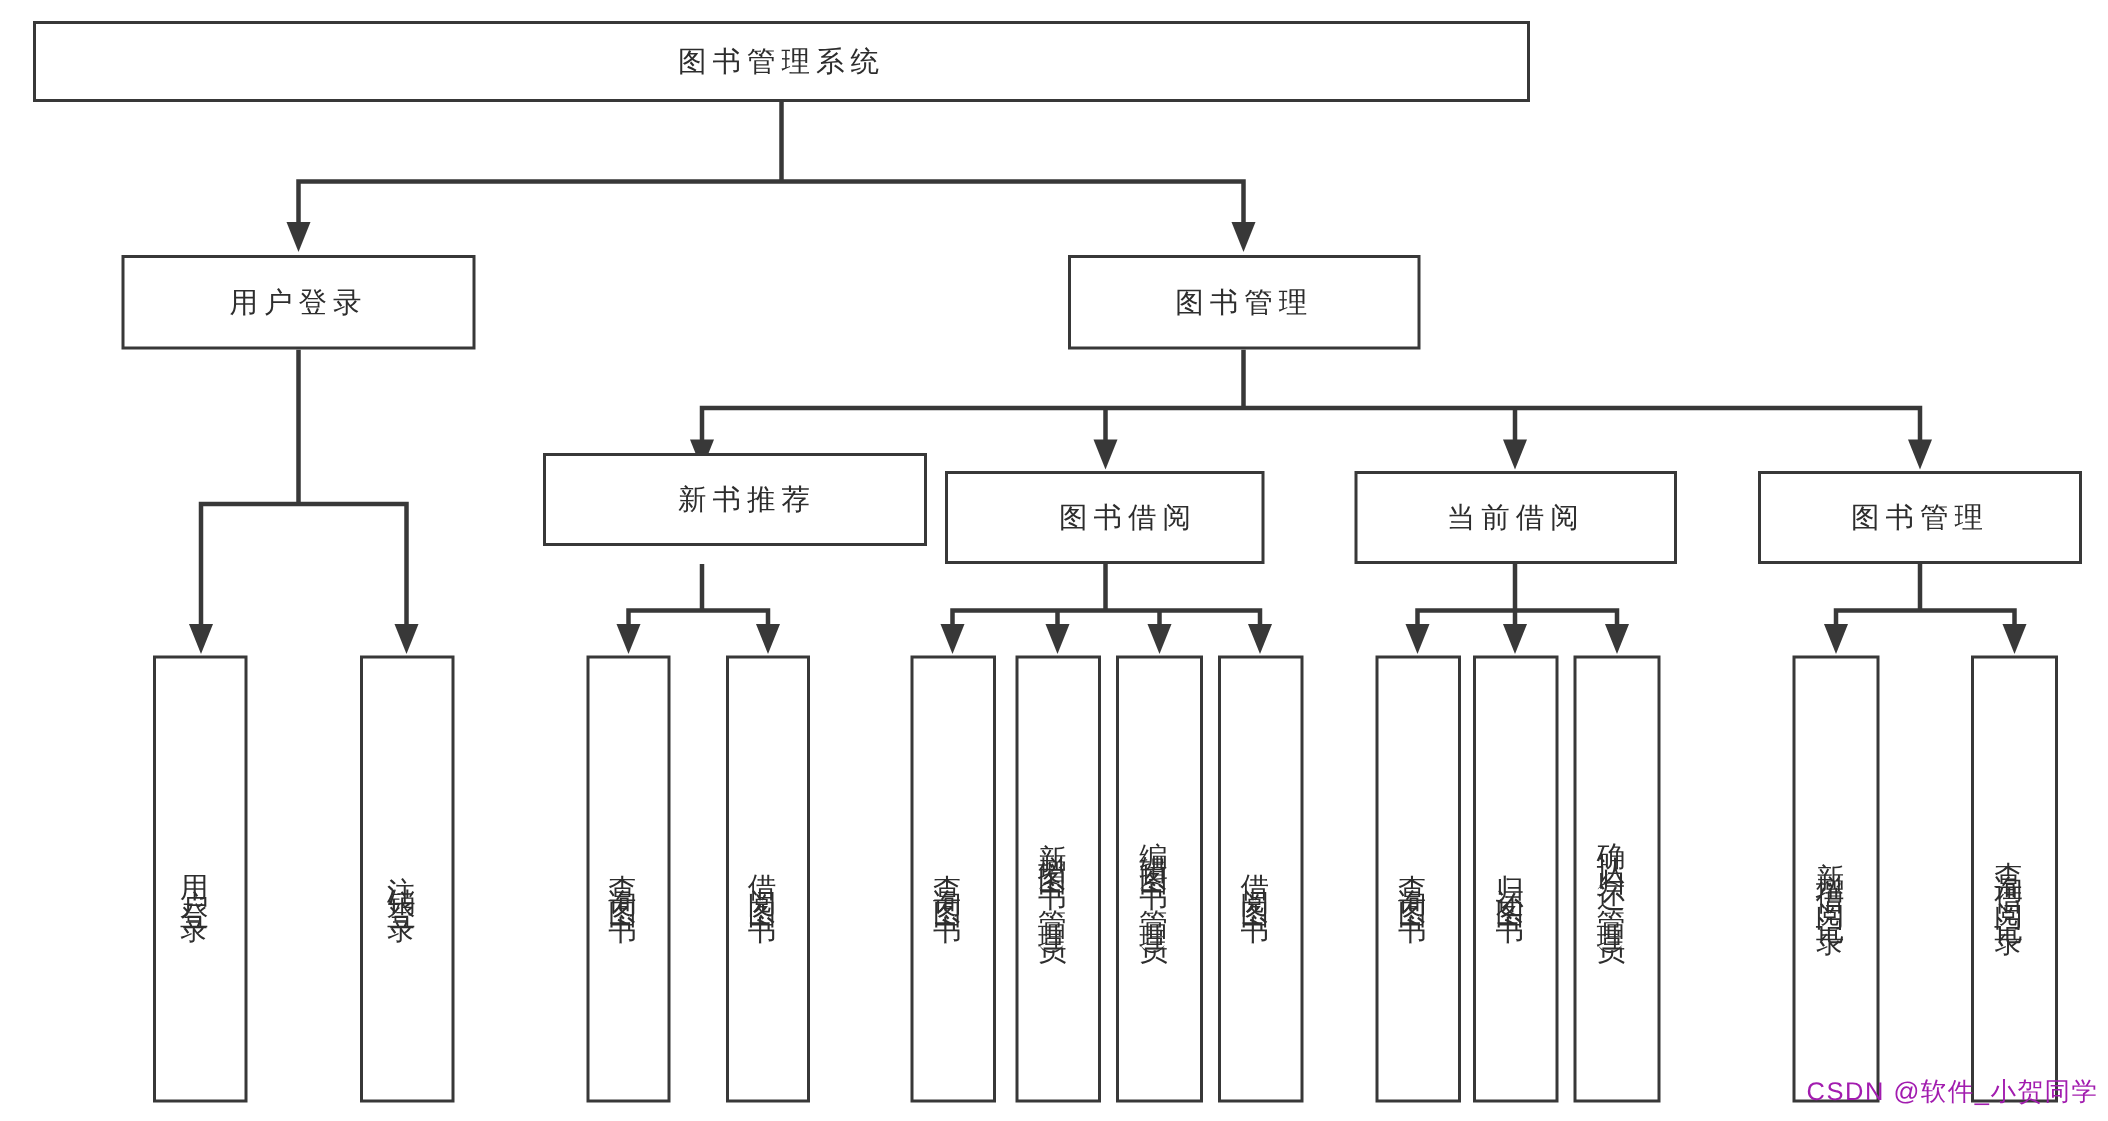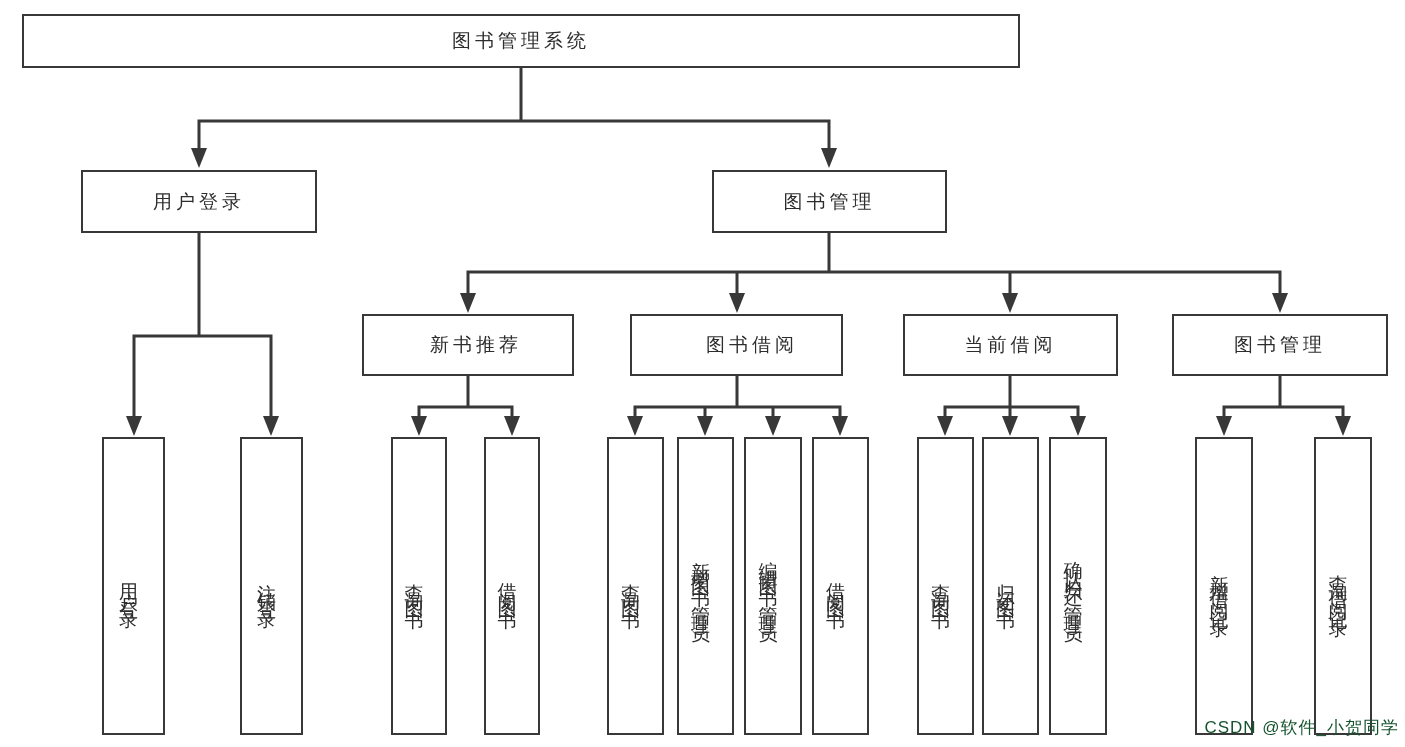--- a/index.html
+++ b/index.html
@@ -45,21 +45,21 @@
     line-height: 1;
     padding-block-start: 9px; 
     white-space: nowrap;
   }
   .watermark {
     position: absolute;
     right: 6px;
     top: 716px;
     font-size: 17px;
     letter-spacing: 1px;
-    color: #14532d;
+    color: #a21caf;
     white-space: nowrap;
   }
 </style>
 </head>
 <body>
 
 <div class="canvas">
 
   <svg class="wires" viewBox="0 0 1405 747" aria-hidden="true">
     <g stroke="#383838" stroke-width="3" fill="none">
@@ -106,21 +106,21 @@
     <span>图书管理系统</span>
   </div>
 
   <div class="box hbox" style="left:81px; top:170px; width:236px; height:63px;">
     <span>用户登录</span>
   </div>
   <div class="box hbox" style="left:712px; top:170px; width:235px; height:63px;">
     <span>图书管理</span>
   </div>
 
-  <div class="box hbox" style="left:362px; top:314px; width:212px; height:62px;padding-left:16px;">
+  <div class="box hbox" style="left:362px; top:302px; width:256px; height:62px;padding-left:16px;">
     <span>新书推荐</span>
   </div>
   <div class="box hbox" style="left:630px; top:314px; width:213px; height:62px;padding-left:31px;">
     <span>图书借阅</span>
   </div>
   <div class="box hbox" style="left:903px; top:314px; width:215px; height:62px;">
     <span>当前借阅</span>
   </div>
   <div class="box hbox" style="left:1172px; top:314px; width:216px; height:62px;">
     <span>图书管理</span>

